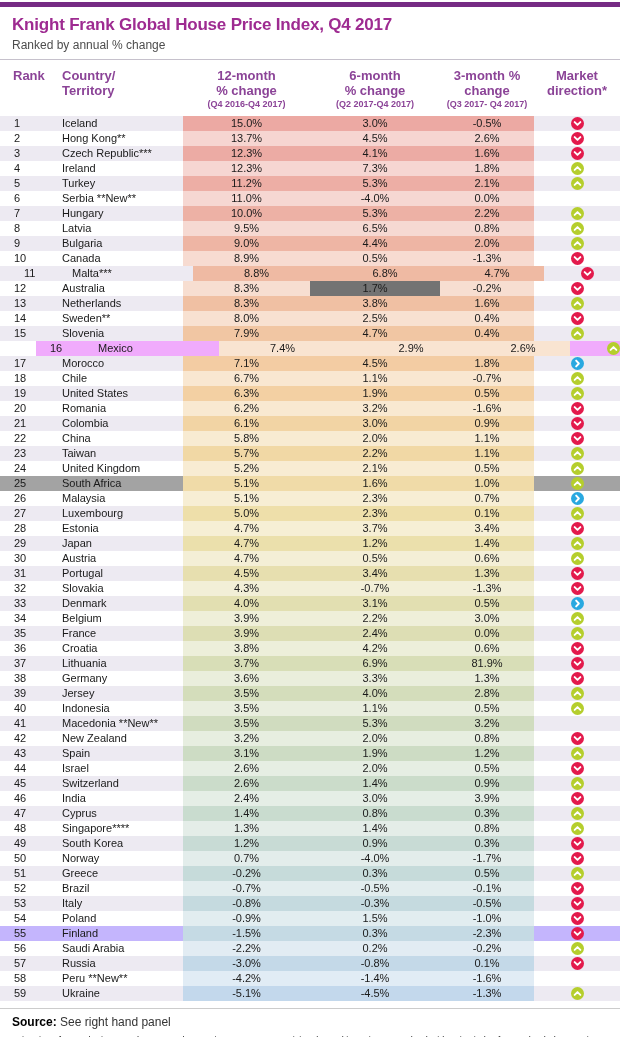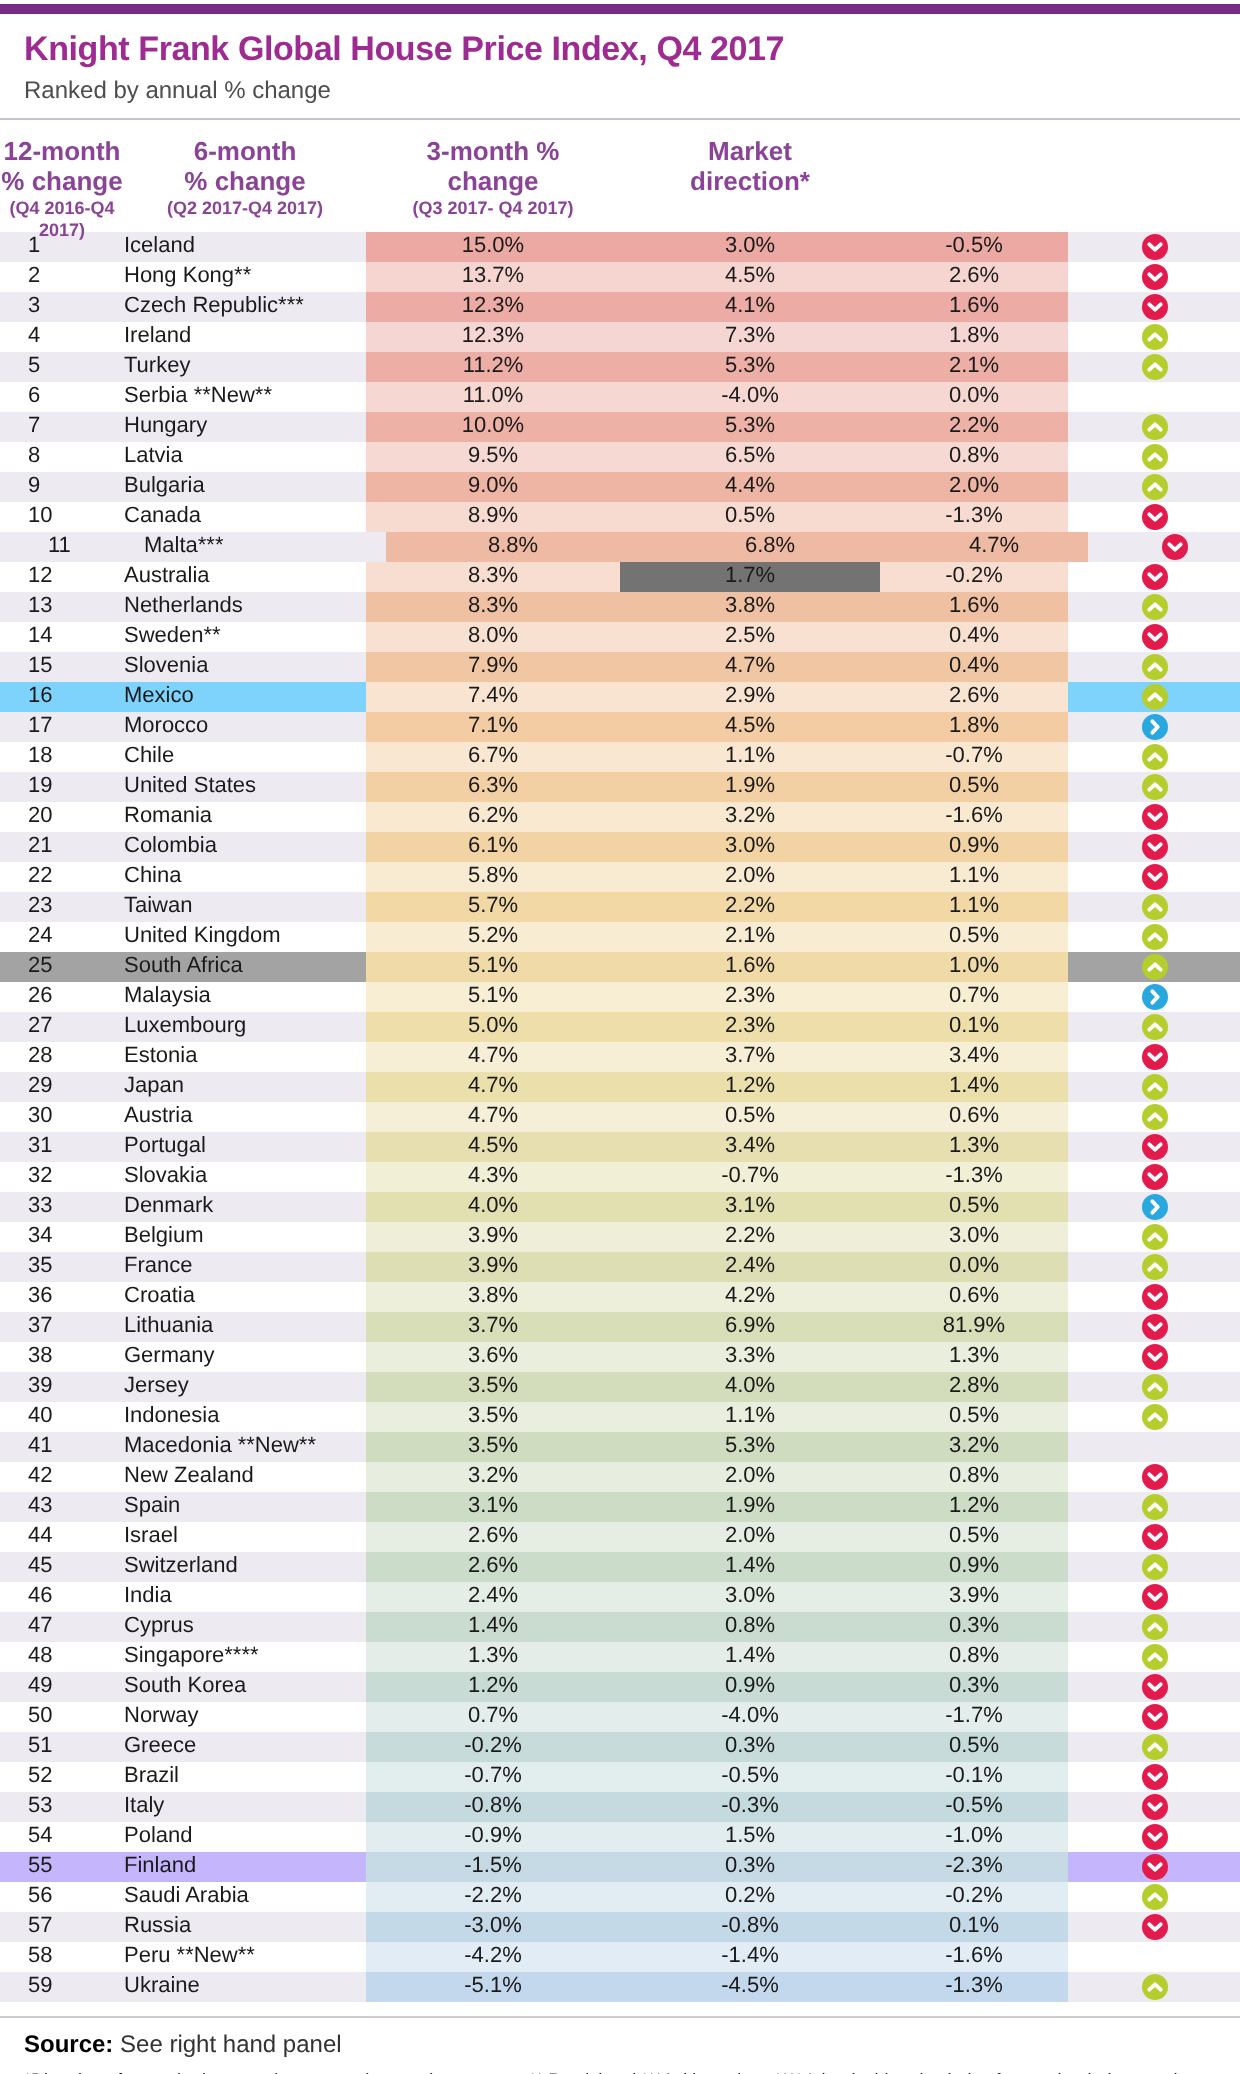--- a/index.html
+++ b/index.html
@@ -73,20 +73,27 @@
 <div class="top-bar"></div>
 
 <div class="title-block">
   <div class="title">Knight Frank Global House Price Index, Q4 2017</div>
   <div class="subtitle">Ranked by annual % change</div>
 </div>
 
 <div class="header-divider"></div>
 
 <div class="grid-cols col-headers">
+  <div class="col-head rank-head">
+    <span class="line">Rank</span>
+  </div>
+  <div class="col-head">
+    <span class="line">Country/</span>
+    <span class="line">Territory</span>
+  </div>
   <div class="col-head center">
     <span class="line">12-month</span>
     <span class="line">% change</span>
     <span class="col-sub">(Q4 2016-Q4 2017)</span>
   </div>
   <div class="col-head center">
     <span class="line">6-month</span>
     <span class="line">% change</span>
     <span class="col-sub">(Q2 2017-Q4 2017)</span>
   </div>
@@ -299,21 +306,21 @@
     <div class="num num-6" style="background: rgb(241, 198, 163);">4.7%</div>
     <div class="num num-3" style="background: rgb(241, 198, 163);">0.4%</div>
     <div class="cell-dir">
         <span class="dir-icon dir-up" style="background: rgb(181, 206, 45);">
           <svg width="9" height="9" viewBox="0 0 12 12">
             <path d="M2.2 7.8 L6 4.2 L9.8 7.8" fill="none" stroke="#ffffff" stroke-width="2.6" stroke-linecap="round" stroke-linejoin="round"></path>
           </svg>
         </span>
       </div>
   </div>
-    <div class="grid-cols row" style="background: #7dd3fc;">
+    <div class="grid-cols row" style="background: #f0abfc; margin-left: 36px;">
     <div class="cell-rank">16</div>
     <div class="cell-country">Mexico</div>
     <div class="num num-12" style="background: rgb(249, 228, 209);">7.4%</div>
     <div class="num num-6" style="background: rgb(249, 228, 209);">2.9%</div>
     <div class="num num-3" style="background: rgb(249, 228, 209);">2.6%</div>
     <div class="cell-dir">
         <span class="dir-icon dir-up" style="background: rgb(181, 206, 45);">
           <svg width="9" height="9" viewBox="0 0 12 12">
             <path d="M2.2 7.8 L6 4.2 L9.8 7.8" fill="none" stroke="#ffffff" stroke-width="2.6" stroke-linecap="round" stroke-linejoin="round"></path>
           </svg>

